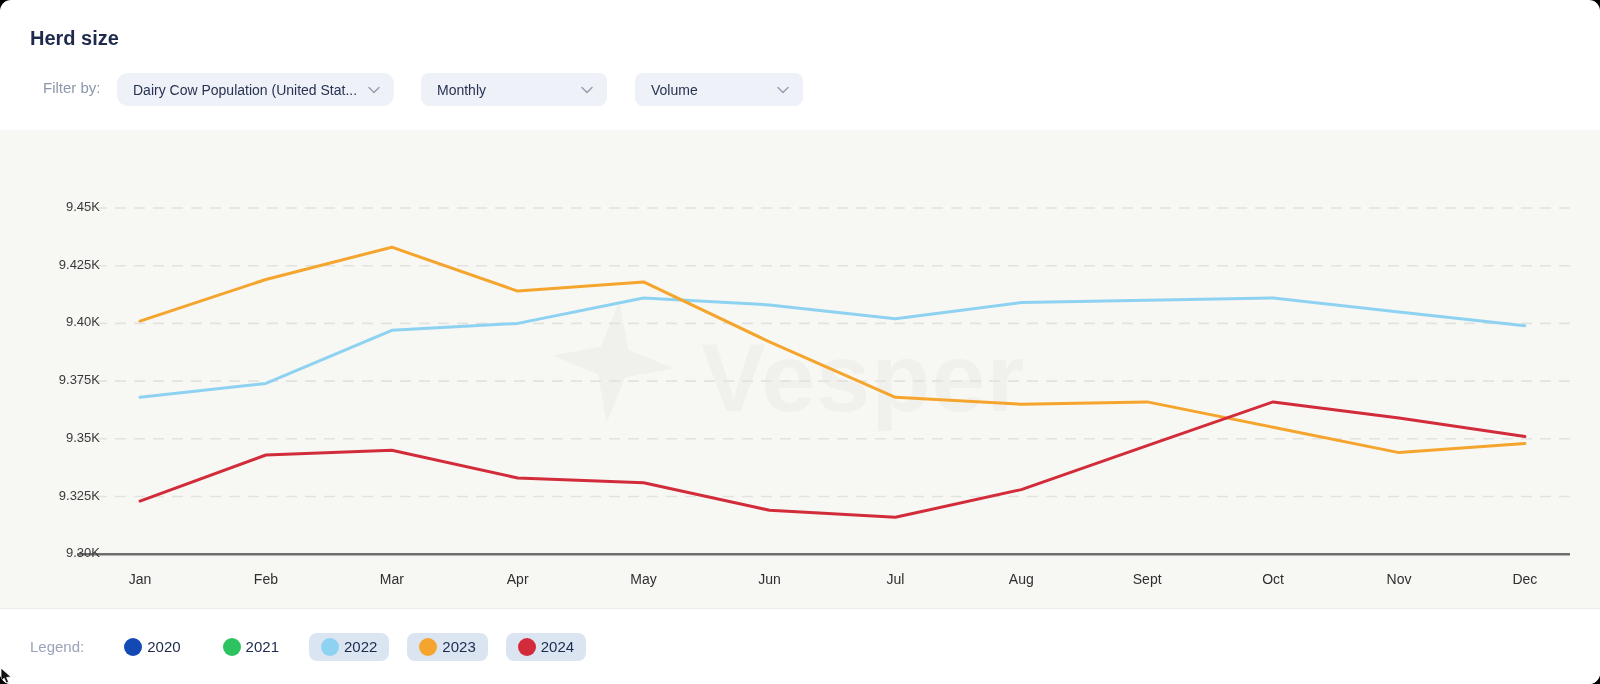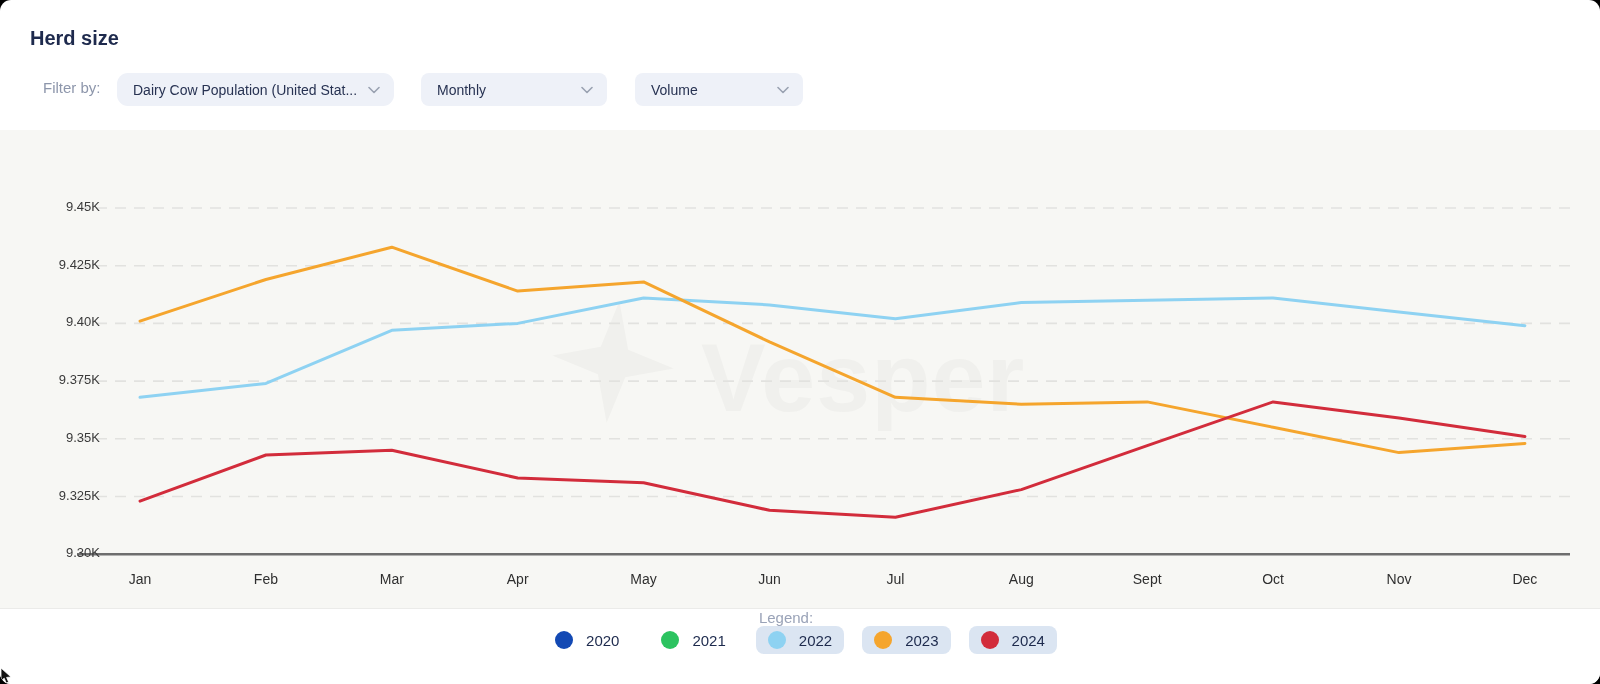--- a/index.html
+++ b/index.html
@@ -18,24 +18,24 @@
 
   
   .chart-strip{position:absolute;left:0;top:130px;width:1600px;height:478px;background:#f7f7f4;}
   .chart-svg{position:absolute;inset:0;width:1600px;height:478px;}
   .ylabel{position:absolute;left:0;width:60px;text-align:right;font-size:13px;color:#3a3a3a;pointer-events:none;margin-left:40px;}
   .xlabel{position:absolute;width:80px;text-align:center;font-size:14px;color:#2f2f2f;pointer-events:none;}
   .watermark{position:absolute;left:549px;top:168px;display:flex;align-items:flex-end;gap:24px;pointer-events:none;}
   .wm-text{font-size:97px;font-weight:700;color:#f0f0ed;letter-spacing:1px;line-height:1;}
 
   
-  .legend-strip{position:absolute;left:0;top:608px;width:1600px;height:76px;background:#ffffff;border-top:1px solid #ebebe9;box-sizing:border-box;display:flex;align-items:center;flex-direction:column;}
+  .legend-strip{position:absolute;left:0;top:608px;width:1600px;height:76px;background:#ffffff;border-top:1px solid #ebebe9;box-sizing:border-box;display:flex;align-items:center;padding-left:30px;}
   .legend-label{font-size:15px;color:#9aa3b8;margin-right:28px;}
   .legend-items{display:flex;align-items:center;gap:18px;}
-  .legend-item{display:flex;align-items:center;gap:13px;padding:5px 12px;border-radius:8px;cursor:pointer;}
+  .legend-item{display:flex;align-items:center;gap:5px;padding:5px 12px;border-radius:8px;cursor:pointer;}
   .legend-item.active{background:#dbe5f2;}
   .legend-dot{width:18px;height:18px;border-radius:50%;}
   .legend-year{font-size:15px;font-weight:500;color:#1d2a4d;}
 
   .cursor{position:absolute;left:0px;top:668px;pointer-events:none;}
 </style>
 </head>
 <body>
 
 <div class="card">

